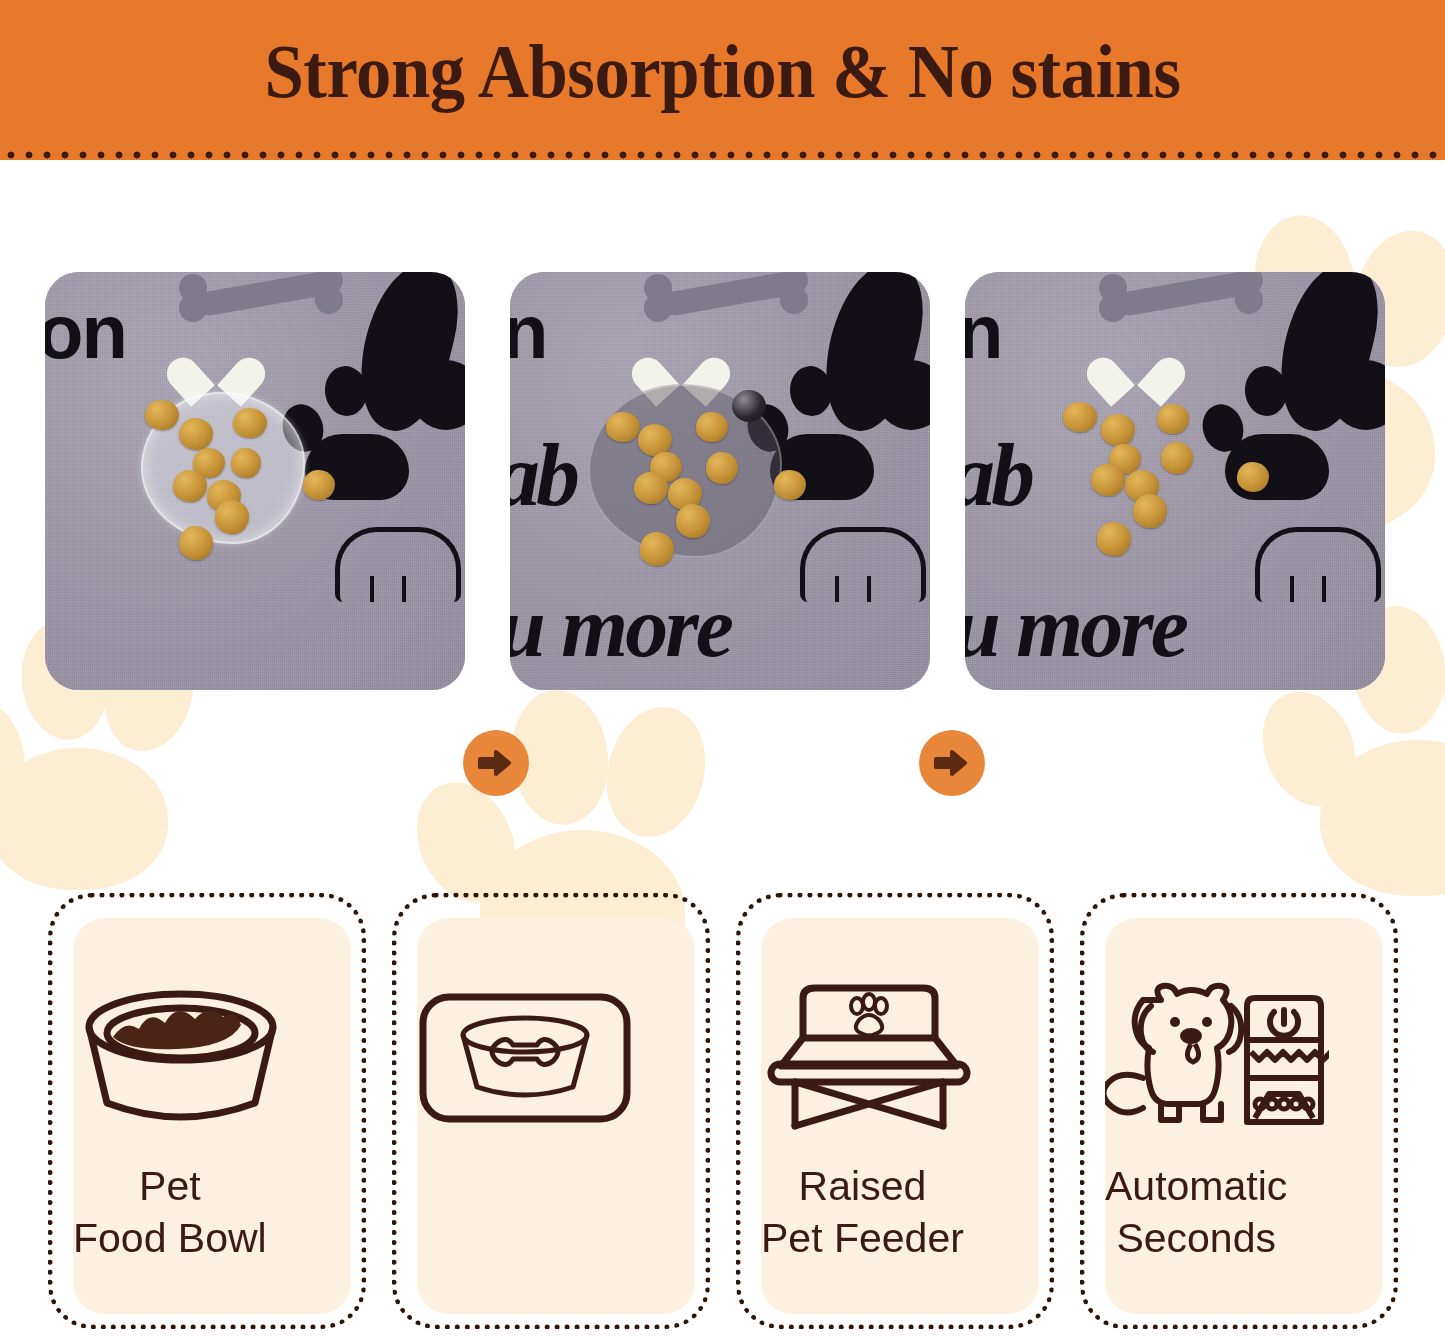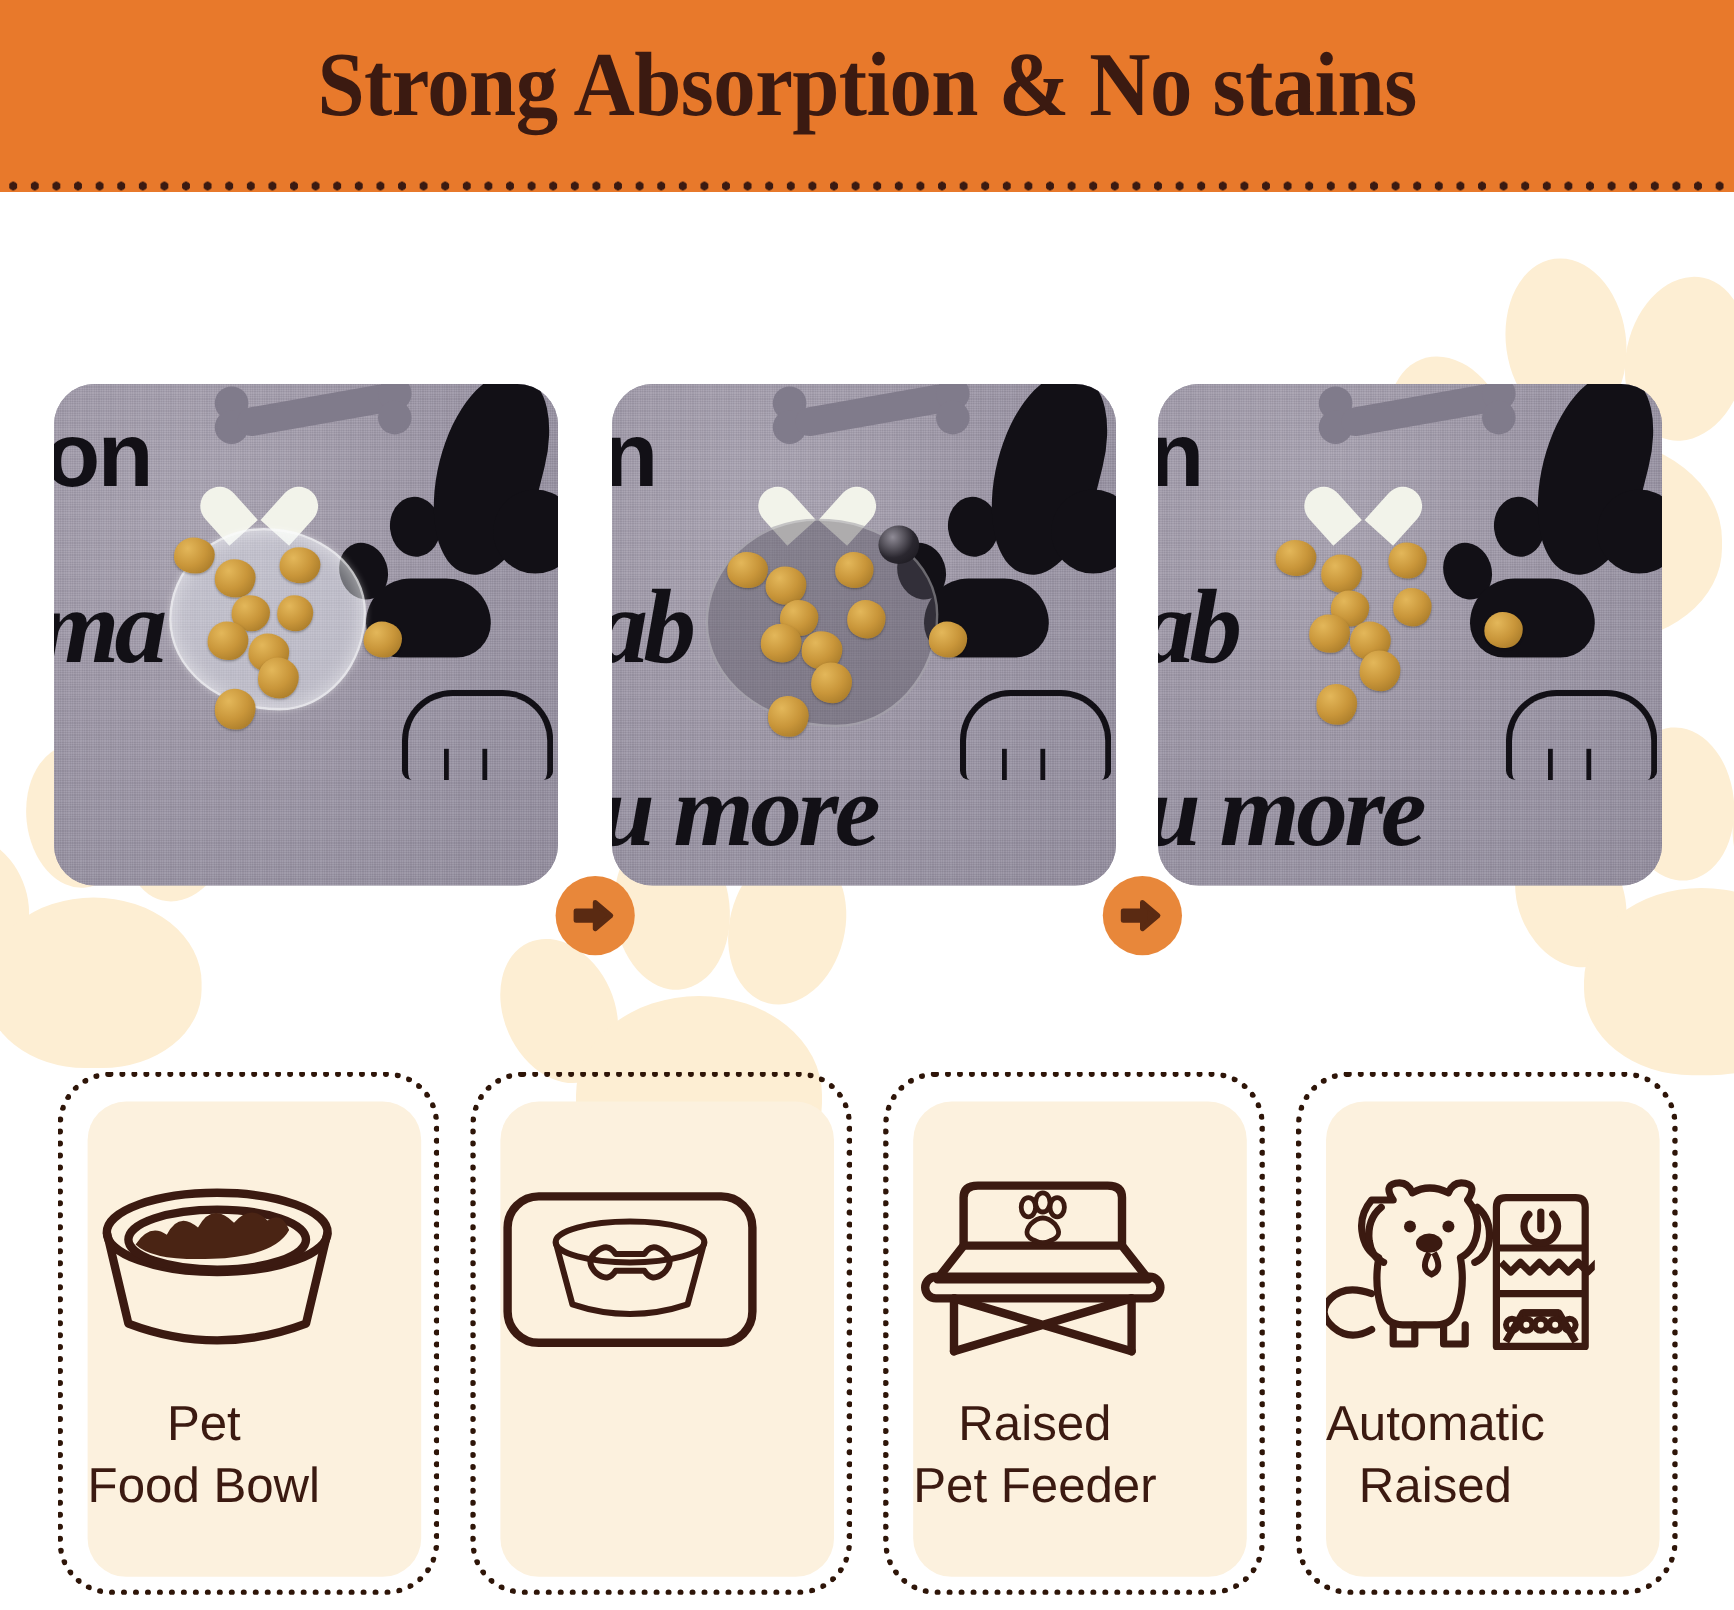--- a/index.html
+++ b/index.html
@@ -80,21 +80,20 @@
     height: 418px;
   }
   .photo {
     position: absolute;
     top: 0;
     width: 420px;
     height: 418px;
     border-radius: 34px;
     overflow: hidden;
     background: #9c97a5;
-    margin-top: 48px;
   }
   .photo.p1 { left: 45px; }
   .photo.p2 { left: 510px; }
   .photo.p3 { left: 965px; }
 
   .mat {
     position: absolute;
     inset: 0;
     background:
       radial-gradient(ellipse at 30% 25%, #a9a3b2 0%, #9c96a6 45%, #918b9c 100%);
@@ -395,21 +394,20 @@
     <div class="photo p1">
       <div class="mat"></div>
       <div class="bone">
         <div class="lobe l1"></div>
           <div class="lobe l2"></div>
         <div class="bar"></div>
         <div class="lobe l3"></div>
           <div class="lobe l4"></div>
       </div>
       <div class="mat-text t-on">on</div>
-      <div class="mat-text t-mid">ma</div>
       <div class="heart">
           <div class="hl"></div>
           <div class="hr"></div>
         </div>
       <div class="mat-paw">
         <div class="pp toe1"></div>
           <div class="pp toe2"></div>
           <div class="pp toe3"></div>
           <div class="pp main"></div>
       </div>
@@ -626,18 +624,18 @@
                 <circle cx="191" cy="126" r="5"></circle>
               <circle cx="203" cy="126" r="5"></circle>
             </g>
             <g fill="none" stroke="#3b1a11" stroke-width="6" stroke-linecap="round">
               <path d="M179 32 v14"></path>
               <path d="M169 34 a14 14 0 1 0 20 0"></path>
             </g>
           </svg>
         </div>
         <div class="card-label">Automatic
-Raised</div>
+Seconds</div>
       </div>
     </div>
 
   </div>
 </div>
 
 </body></html>

